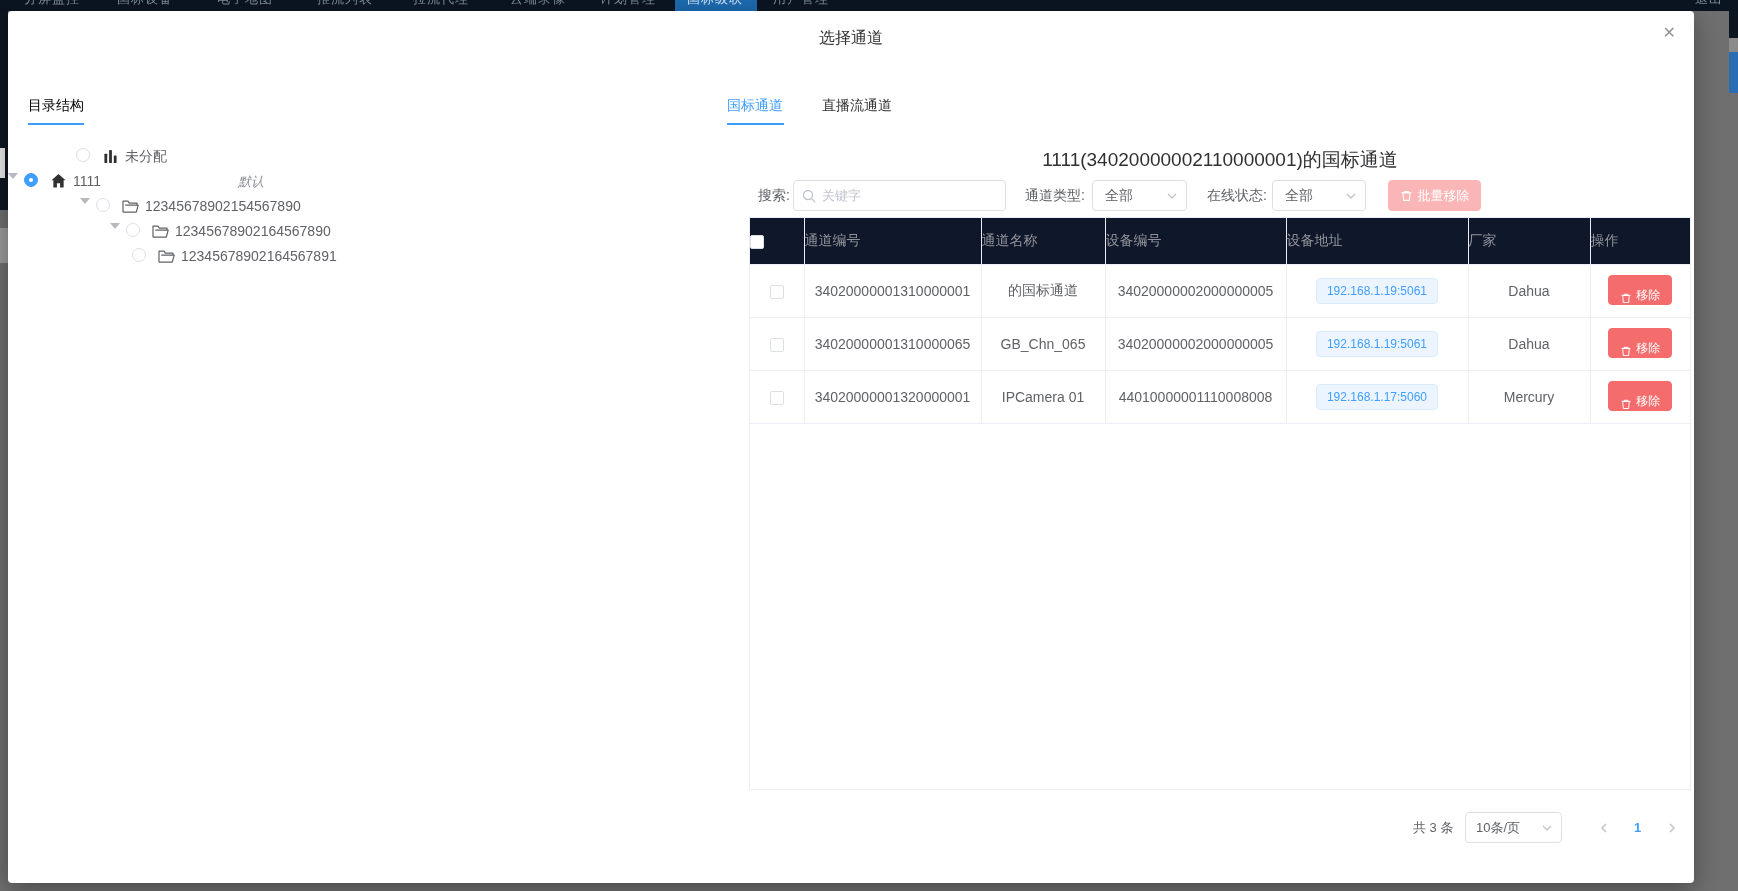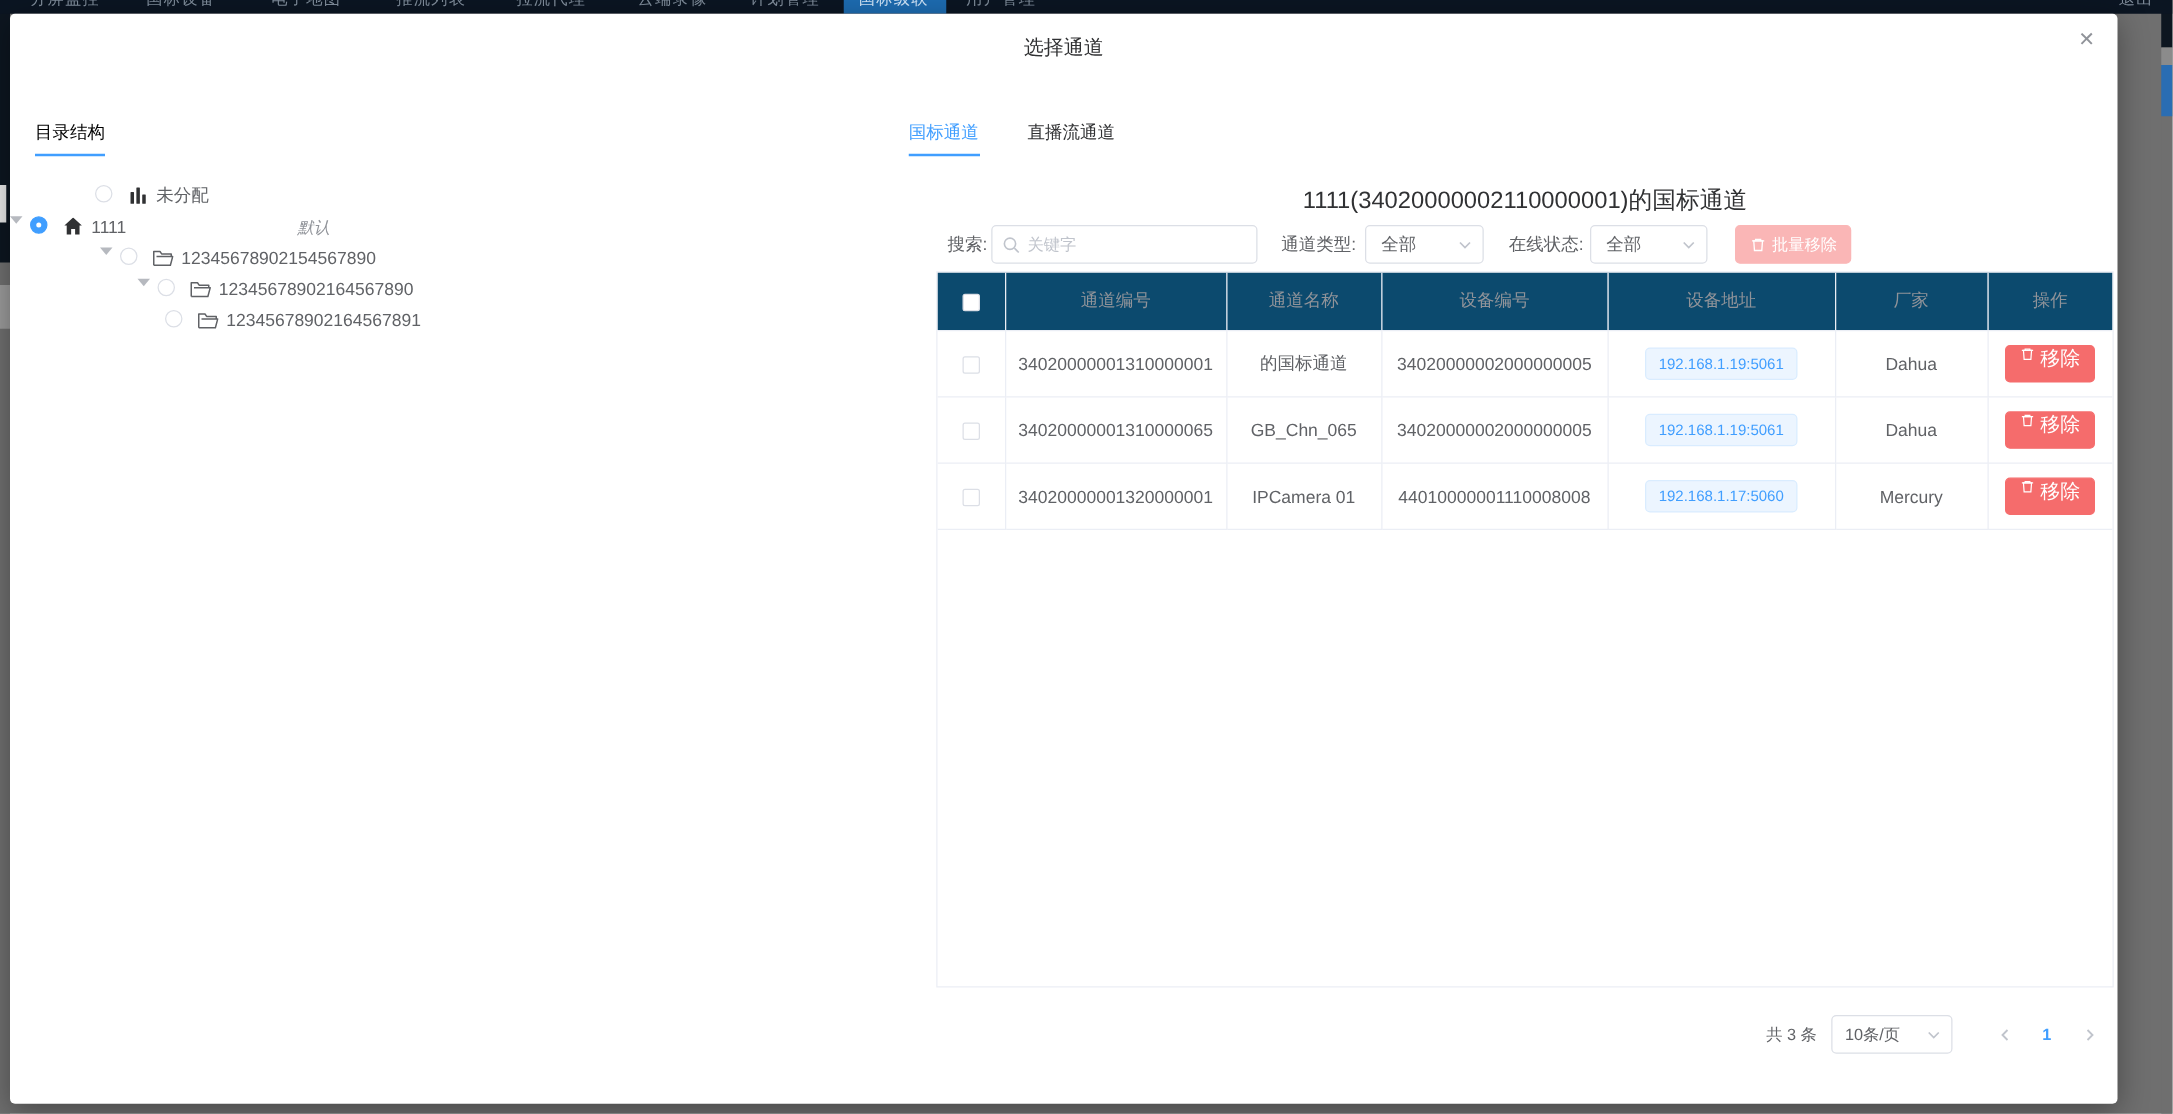--- a/index.html
+++ b/index.html
@@ -49,26 +49,26 @@
   .search-box { position:absolute; left:785px; top:169px; width:213px; height:31px; border:1px solid #dcdfe6; border-radius:4px; background:#fff; display:flex; align-items:center; padding:0 8px; gap:6px; }
   .search-box input { border:none; outline:none; flex:1; font-size:13px; color:#606266; font-family:inherit; min-width:0; }
   .search-box input::placeholder { color:#c0c4cc; }
   .sel { position:absolute; top:169px; height:31px; border:1px solid #dcdfe6; border-radius:4px; background:#fff; display:flex; align-items:center; justify-content:space-between; padding:0 8px 0 12px; font-size:14px; color:#606266; cursor:pointer; }
   .sel-type { left:1084px; width:95px; } .sel-status { left:1264px; width:94px; }
   .batch-btn { position:absolute; left:1380px; top:169px; width:93px; height:31px; background:#fab6b6; border:1px solid #fab6b6; color:#fff; border-radius:4px; font-size:13px; display:flex; align-items:center; justify-content:center; gap:5px; cursor:not-allowed; }
 
   
   .table-wrap { position:absolute; left:741px; top:206px; width:942px; height:573px; border:1px solid #ebeef5; overflow:hidden; background:#fff; }
   table { width:940px; border-collapse:collapse; table-layout:fixed; }
-  th { height:46px; font-size:14px; color:#909399; font-weight:normal; text-align:center; border-right:1px solid #ebeef5; border-bottom:1px solid #ebeef5; background:#0c4a6e; }
+  th { height:46px; font-size:14px; color:#909399; font-weight:normal; text-align:left; border-right:1px solid #ebeef5; border-bottom:1px solid #ebeef5; background:#0f172a; }
   td { height:53px; font-size:14px; color:#606266; text-align:center; border-right:1px solid #ebeef5; border-bottom:1px solid #ebeef5; }
   th:last-child, td:last-child { border-right:none; }
   .checkbox { display:inline-block; width:14px; height:14px; border:1px solid #dcdfe6; border-radius:2px; background:#fff; vertical-align:middle; cursor:pointer; }
   .tag { display:inline-block; padding:5px 10px; font-size:12px; color:#409eff; background:#ecf5ff; border:1px solid #d9ecff; border-radius:4px; }
-  .remove-btn { display:inline-flex; align-items:flex-start; gap:4px; height:30px; padding:0 11px; background:#f56c6c; border:1px solid #f56c6c; color:#fff; font-size:16px; border-radius:4px; cursor:pointer; }
+  .remove-btn { display:inline-flex; align-items:flex-end; gap:4px; height:30px; padding:0 11px; background:#f56c6c; border:1px solid #f56c6c; color:#fff; font-size:12px; border-radius:4px; cursor:pointer; }
 
   
   .pg-total { position:absolute; left:1405px; top:801px; height:31px; line-height:31px; font-size:13px; color:#606266; }
   .pg-size { position:absolute; left:1457px; top:801px; width:97px; height:31px; border:1px solid #dcdfe6; border-radius:4px; background:#fff; display:flex; align-items:center; justify-content:space-between; padding:0 8px 0 10px; font-size:13px; color:#606266; cursor:pointer; }
   .pg-btn { position:absolute; top:801px; width:31px; height:31px; display:flex; align-items:center; justify-content:center; cursor:pointer; }
   .pg-prev { left:1580px; } .pg-next { left:1648px; }
   .pg-page { position:absolute; left:1614px; top:801px; width:31px; height:31px; line-height:31px; text-align:center; font-size:13px; font-weight:bold; color:#409eff; cursor:pointer; }
 </style>
 </head>
 <body>

